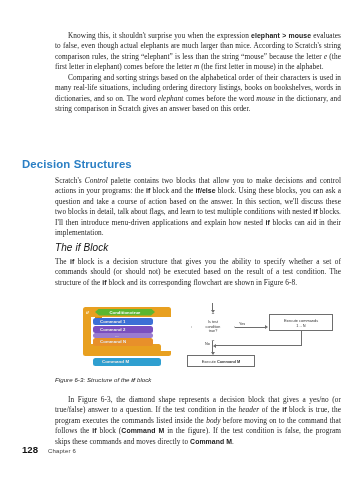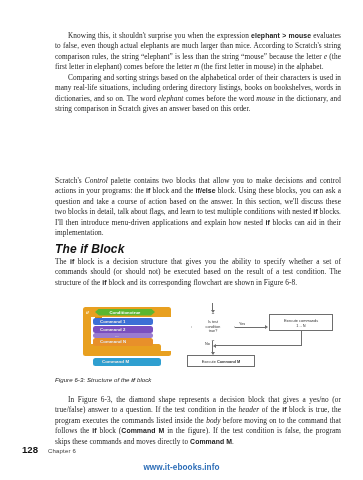--- a/index.html
+++ b/index.html
@@ -54,23 +54,23 @@
     font-weight: bold;
     font-size: 11.4px;
     color: #2b7fc4;
     letter-spacing: 0.01em;
     white-space: nowrap;
   }
   .h2 {
     position: absolute;
     left: 55px;
     font-family: "Liberation Sans", sans-serif;
-    font-weight: bold;
+    font-weight: normal;
     font-style: italic;
-    font-size: 12px;
+    font-size: 10px;
     color: #111111;
     letter-spacing: 0.01em;
     white-space: nowrap;
   }
 
   
   .figure {
     position: absolute;
     left: 55px;
     top: 303px;
@@ -283,20 +283,21 @@
 
 <div class="page">
 
   <div class="col" style="top:31px;">
     <p class="body"><span>Knowing this, it shouldn't surprise you when the expression </span><b class="bold">elephant &gt;</b> <b class="bold">mouse</b><span> evaluates to false, even though actual elephants are much larger than mice. According to Scratch's string comparison rules, the string “elephant” is less than the string “mouse” because the letter </span><i class="ital">e</i><span> (the first letter in elephant) comes before the letter </span><i class="ital">m</i><span> (the first letter in mouse) in the alphabet.</span></p>
 
     <p class="body"><span>Comparing and sorting strings based on the alphabetical order of their characters is used in many real-life situations, including ordering directory listings, books on bookshelves, words in dictionaries, and so on. The word </span><i class="ital">elephant</i><span> comes before the word </span><i class="ital">mouse</i><span> in the dictionary, and string comparison in Scratch gives an answer based on this order.</span></p>
 
   </div>
 
+  <div class="h1" style="top:158px;">Decision Structures</div>
 
   <div class="col" style="top:176px;">
     <p class="body noindent"><span>Scratch's </span><i class="ital">Control</i><span> palette contains two blocks that allow you to make decisions and control actions in your programs: the </span><b class="bold">if</b><span> block and the </span><b class="bold">if/else</b><span> block. Using these blocks, you can ask a question and take a course of action based on the answer. In this section, we'll discuss these two blocks in detail, talk about flags, and learn to test multiple conditions with nested </span><b class="bold">if</b><span> blocks. I'll then introduce menu-driven applications and explain how nested </span><b class="bold">if</b><span> blocks can aid in their implementation.</span></p>
   </div>
 
   <div class="h2" style="top:242px;"><span>The if Block</span></div>
 
   <div class="col" style="top:257px;">
     <p class="body noindent"><span>The </span><b class="bold">if</b><span> block is a decision structure that gives you the ability to specify whether a set of commands should (or should not) be executed based on the result of a test condition. The structure of the </span><b class="bold">if</b><span> block and its corresponding flowchart are shown in Figure 6-8.</span></p>
   </div>
@@ -362,15 +363,14 @@
 
   <div class="col" style="top:395px;">
     <p class="body"><span>In Figure 6-3, the diamond shape represents a decision block that gives a yes/no (or true/false) answer to a question. If the test condition in the </span><i class="ital">header</i><span> of the </span><b class="bold">if</b><span> block is true, the program executes the commands listed inside the </span><i class="ital">body</i><span> before moving on to the command that follows the </span><b class="bold">if</b><span> block (</span><b class="bold">Command M</b><span> in the figure). If the test condition is false, the program skips these commands and moves directly to </span><b class="bold">Command M</b><span>.</span></p>
   </div>
 
   <div class="folio">
     <span class="folio-num">128</span>
     <span class="folio-txt">Chapter 6</span>
   </div>
 
-  <div class="watermark">www.it-ebooks.info</div>
 
 </div>
 
 </body></html>

